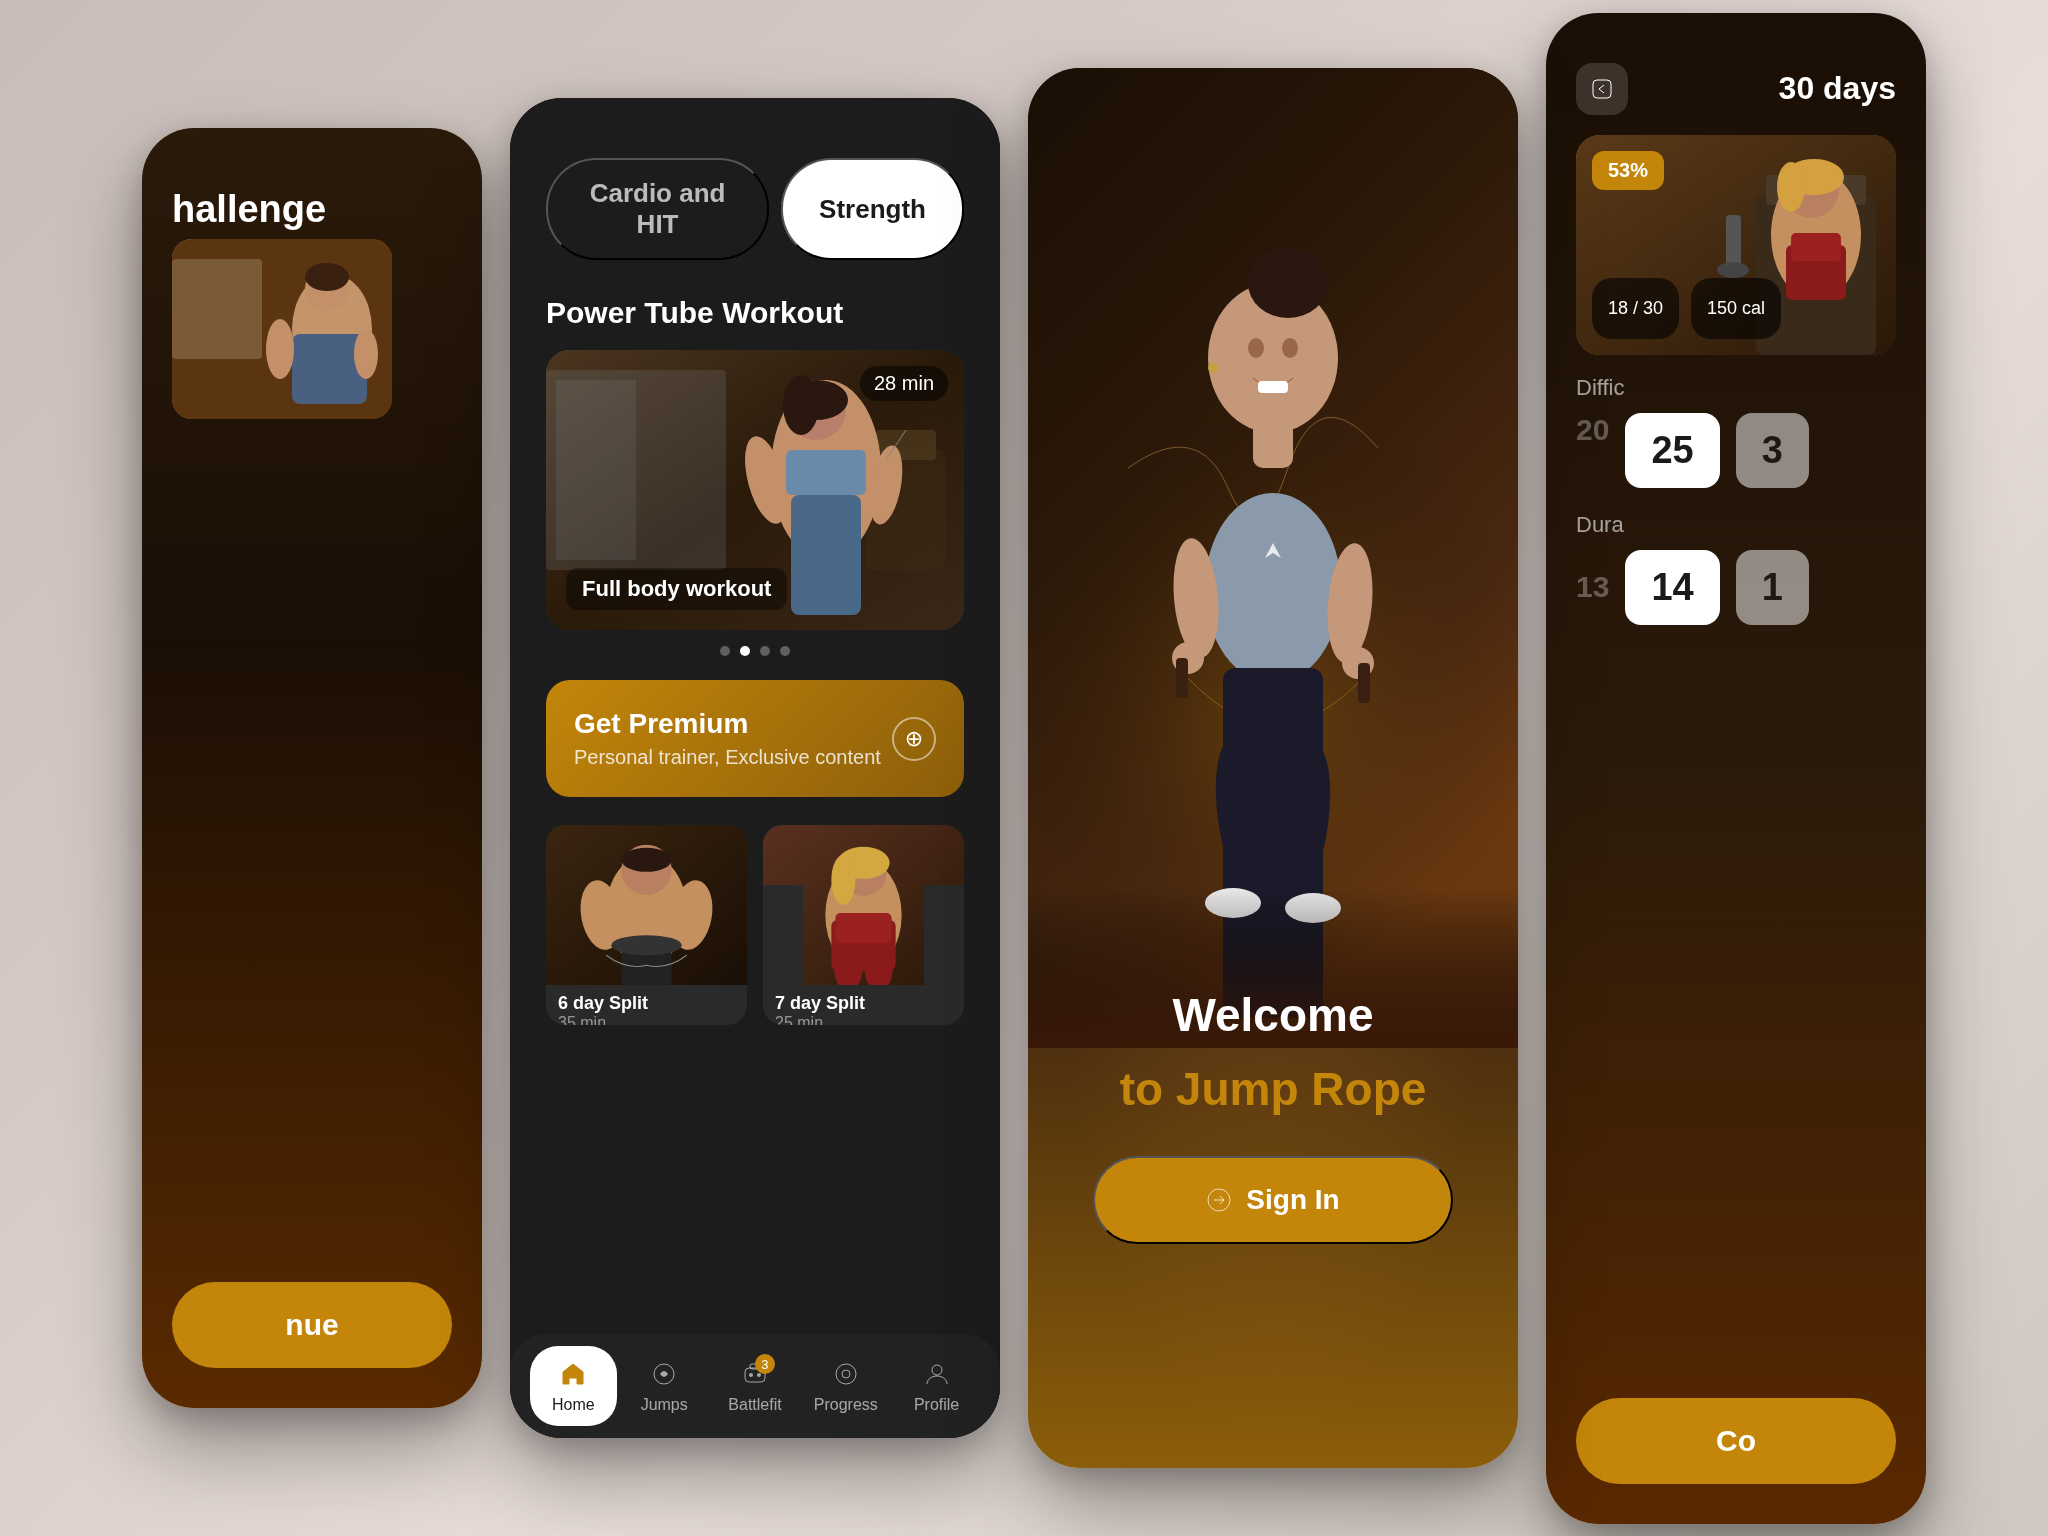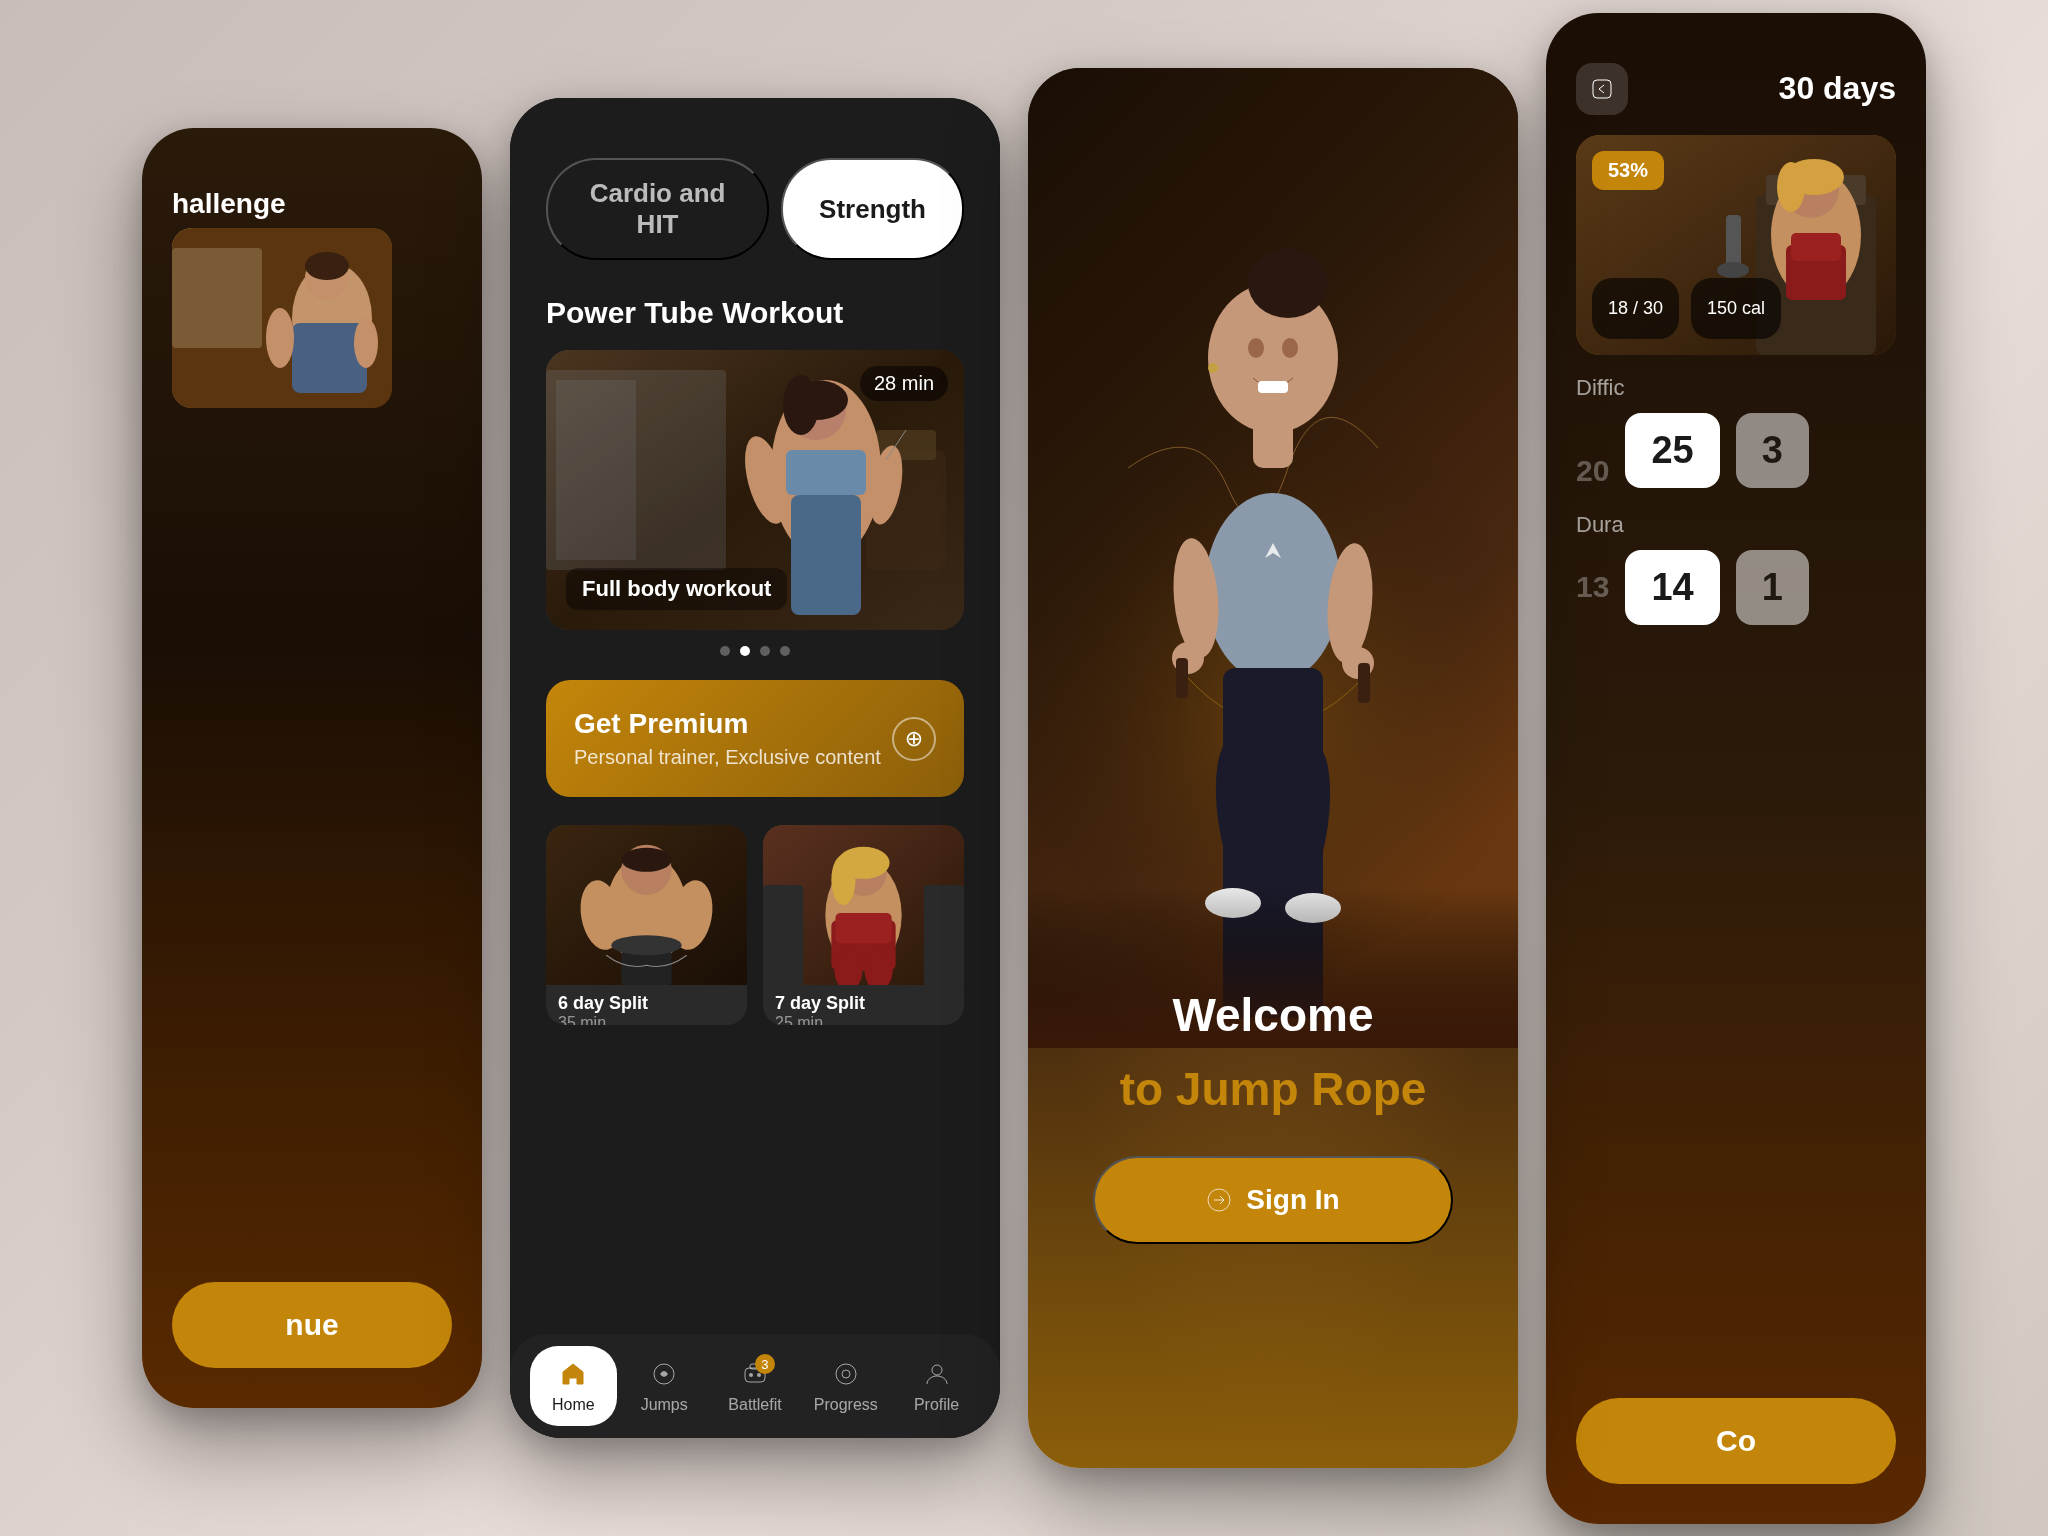--- a/index.html
+++ b/index.html
@@ -72,21 +72,21 @@
     
     .phone-1-content {
       padding: 60px 30px 40px;
       height: 100%;
       display: flex;
       flex-direction: column;
     }
 
     .phone1-title {
       color: white;
-      font-size: 28px;
+      font-size: 38px;
       font-weight: 700;
       margin-bottom: 8px;
     }
 
     .phone1-image {
       width: 220px;
       height: 180px;
       border-radius: 20px;
       background: linear-gradient(135deg, #8B6914 0%, #5a3a10 100%);
       overflow: hidden;
@@ -536,21 +536,21 @@
     }
 
     .diff-label {
       color: rgba(255,255,255,0.6);
       font-size: 22px;
       margin-bottom: 12px;
     }
 
     .diff-row {
       display: flex;
-      align-items: flex-end;
+      align-items: flex-start;
       gap: 16px;
     }
 
     .diff-num-inactive {
       color: rgba(255,255,255,0.3);
       font-size: 30px;
       font-weight: 600;
     }
 
     .diff-box {

